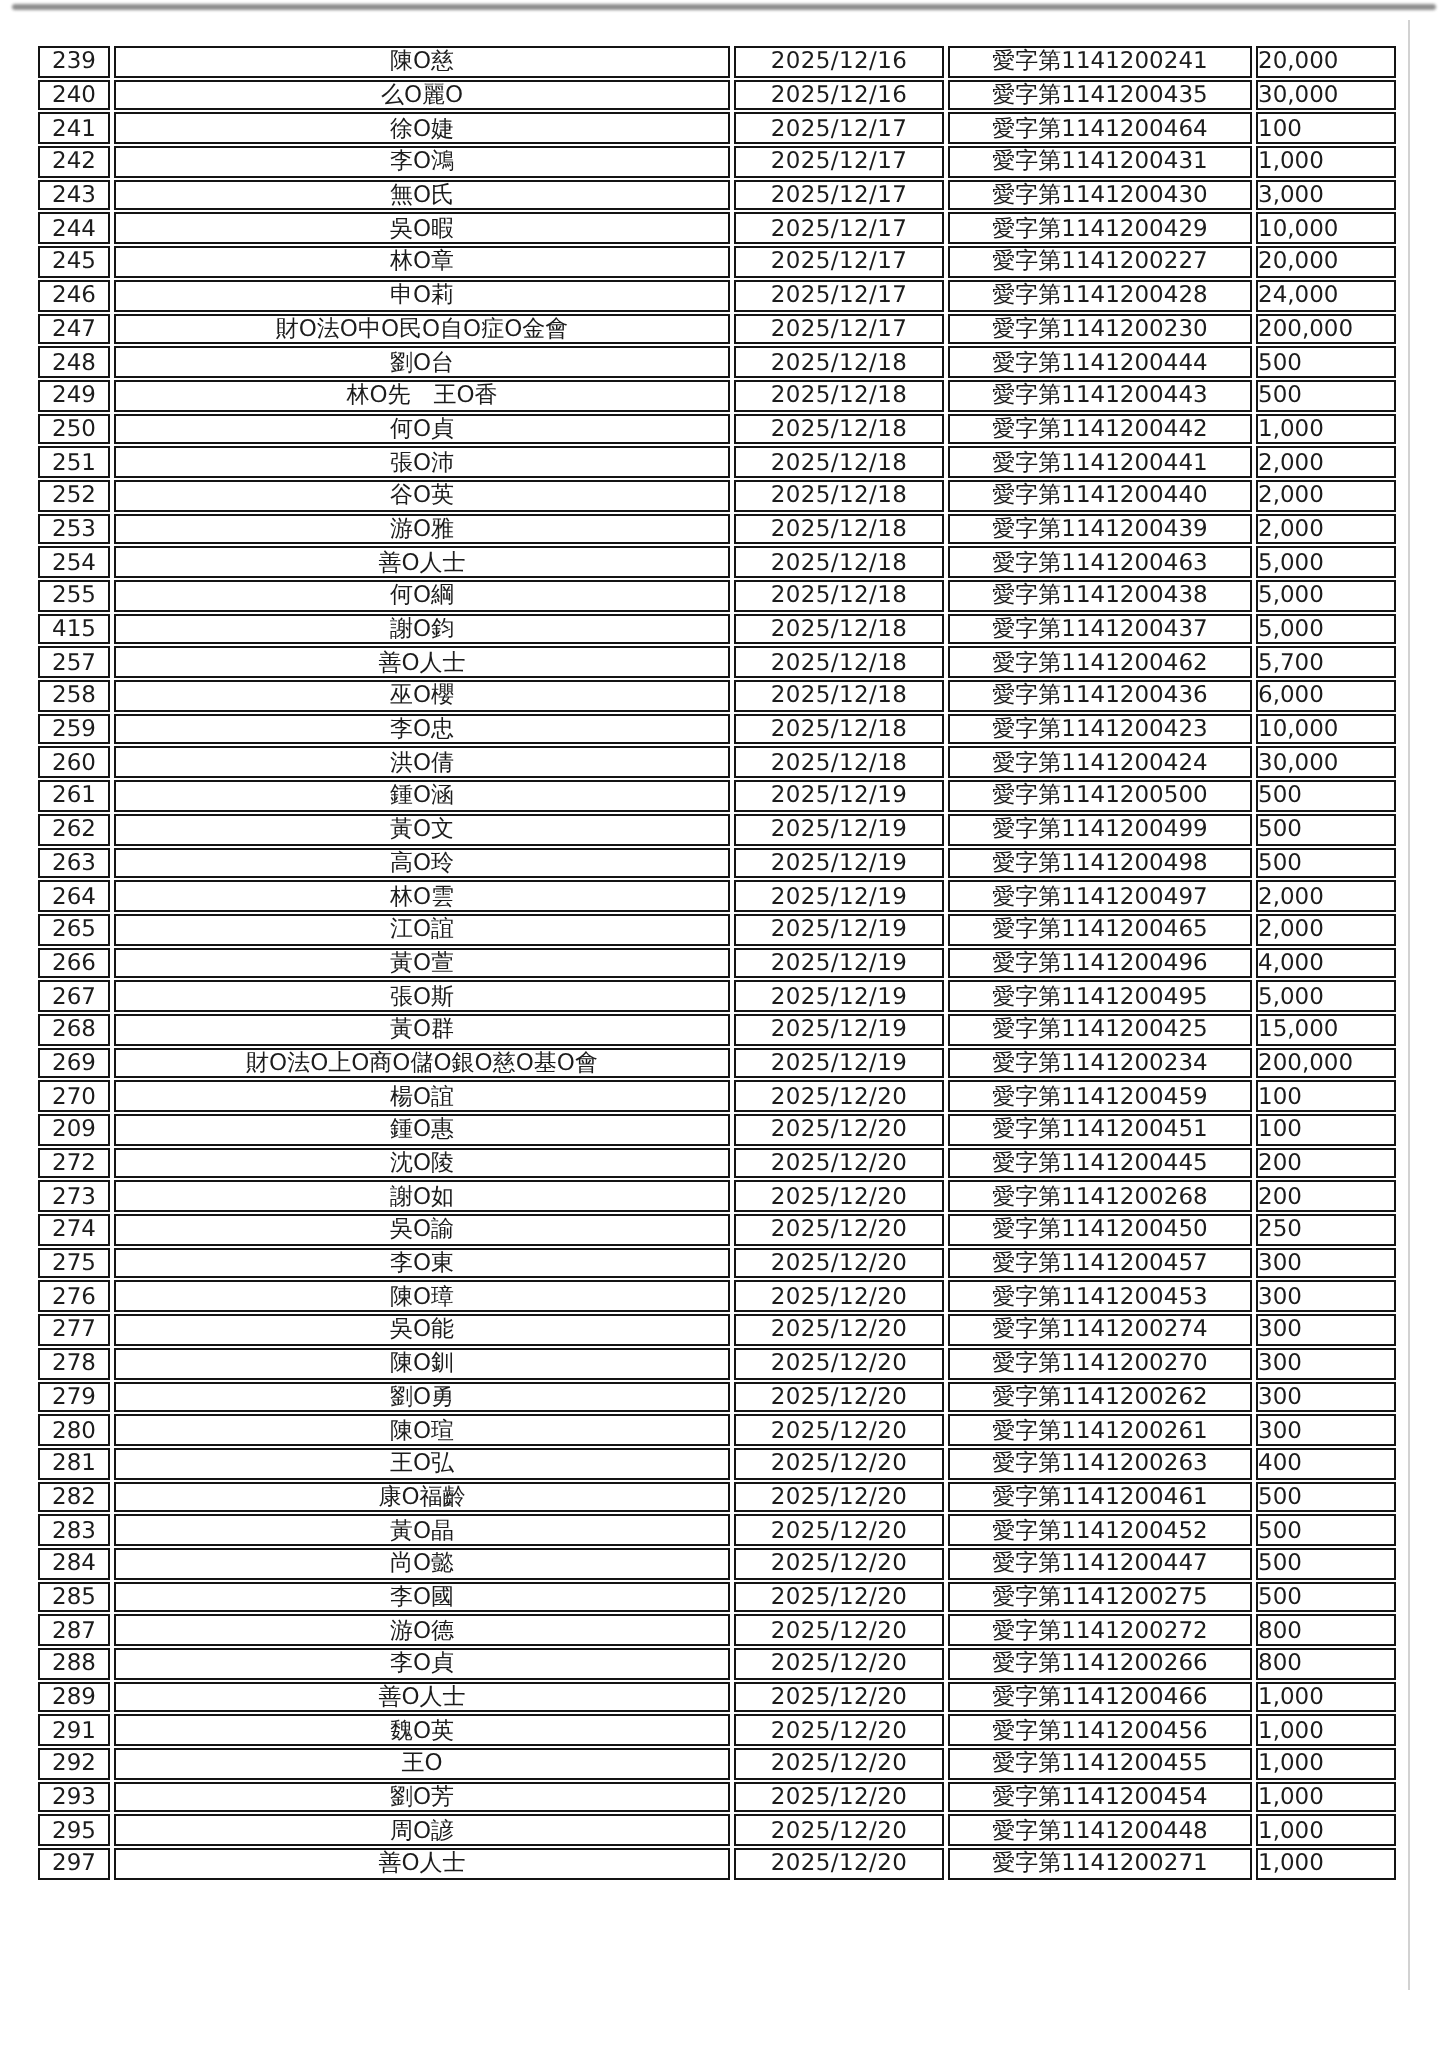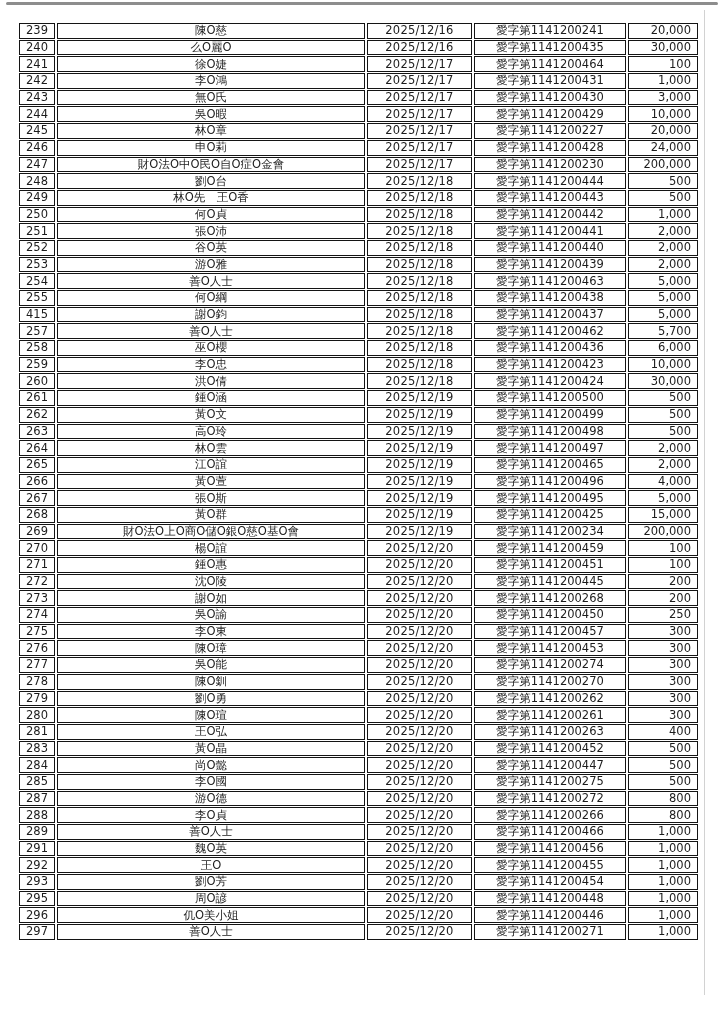--- a/index.html
+++ b/index.html
@@ -51,21 +51,21 @@
     text-align: center;
     white-space: nowrap;
     overflow: hidden;
     color: #1c1c1c;
     background: #ffffff;
   }
   table.donations td.col-no     { }
   table.donations td.col-name   { }
   table.donations td.col-date   { letter-spacing: 0.2px; }
   table.donations td.col-receipt{ }
-  table.donations td.col-amount { text-align: right; padding-right: 6px; }
+  table.donations td.col-amount { text-align: left; padding-right: 6px; }
 </style>
 </head>
 <body>
 
 <div class="scan-smear"></div>
 <div class="edge-artifact"></div>
 
 <table class="donations">
   <colgroup>
     <col style="width:36px">
@@ -293,21 +293,21 @@
         <td class="col-amount">200,000</td>
       </tr>
       <tr>
         <td class="col-no">270</td>
         <td class="col-name">楊O誼</td>
         <td class="col-date">2025/12/20</td>
         <td class="col-receipt">愛字第1141200459</td>
         <td class="col-amount">100</td>
       </tr>
       <tr>
-        <td class="col-no">271</td>
+        <td class="col-no">209</td>
         <td class="col-name">鍾O惠</td>
         <td class="col-date">2025/12/20</td>
         <td class="col-receipt">愛字第1141200451</td>
         <td class="col-amount">100</td>
       </tr>
       <tr>
         <td class="col-no">272</td>
         <td class="col-name">沈O陵</td>
         <td class="col-date">2025/12/20</td>
         <td class="col-receipt">愛字第1141200445</td>
@@ -370,20 +370,27 @@
         <td class="col-amount">300</td>
       </tr>
       <tr>
         <td class="col-no">281</td>
         <td class="col-name">王O弘</td>
         <td class="col-date">2025/12/20</td>
         <td class="col-receipt">愛字第1141200263</td>
         <td class="col-amount">400</td>
       </tr>
       <tr>
+        <td class="col-no">282</td>
+        <td class="col-name">康O福齡</td>
+        <td class="col-date">2025/12/20</td>
+        <td class="col-receipt">愛字第1141200461</td>
+        <td class="col-amount">500</td>
+      </tr>
+      <tr>
         <td class="col-no">283</td>
         <td class="col-name">黃O晶</td>
         <td class="col-date">2025/12/20</td>
         <td class="col-receipt">愛字第1141200452</td>
         <td class="col-amount">500</td>
       </tr>
       <tr>
         <td class="col-no">284</td>
         <td class="col-name">尚O懿</td>
         <td class="col-date">2025/12/20</td>
@@ -437,27 +444,20 @@
         <td class="col-name">劉O芳</td>
         <td class="col-date">2025/12/20</td>
         <td class="col-receipt">愛字第1141200454</td>
         <td class="col-amount">1,000</td>
       </tr>
       <tr>
         <td class="col-no">295</td>
         <td class="col-name">周O諺</td>
         <td class="col-date">2025/12/20</td>
         <td class="col-receipt">愛字第1141200448</td>
-        <td class="col-amount">1,000</td>
-      </tr>
-      <tr>
-        <td class="col-no">296</td>
-        <td class="col-name">仉O美小姐</td>
-        <td class="col-date">2025/12/20</td>
-        <td class="col-receipt">愛字第1141200446</td>
         <td class="col-amount">1,000</td>
       </tr>
       <tr>
         <td class="col-no">297</td>
         <td class="col-name">善O人士</td>
         <td class="col-date">2025/12/20</td>
         <td class="col-receipt">愛字第1141200271</td>
         <td class="col-amount">1,000</td>
       </tr>
     </tbody>

